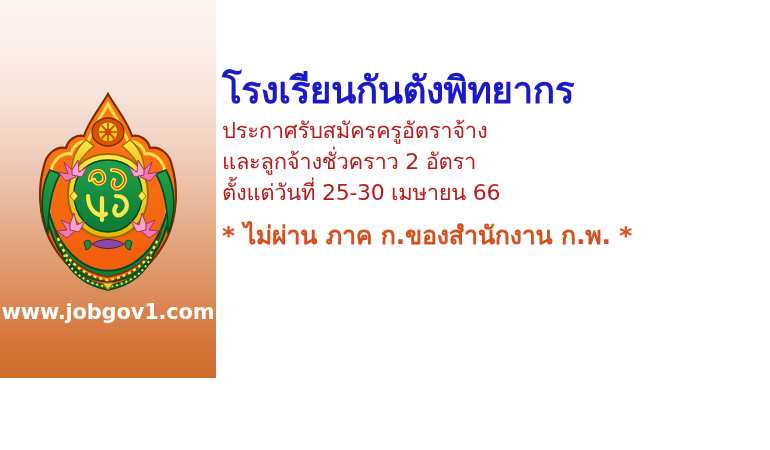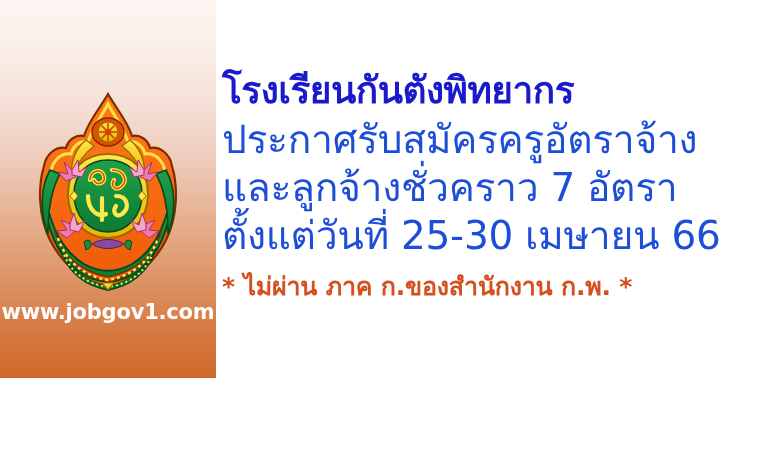--- a/index.html
+++ b/index.html
@@ -82,22 +82,22 @@
     line-height: 1.0;
   }
   #school-name {
     color: #1a1acc;
     font-size: 37px;
     font-weight: bold;
     letter-spacing: -0.5px;
     margin-bottom: 11px;
   }
   .body-line {
-    color: #1d4ed8;
-    font-size: 39px;
+    color: #b91c1c;
+    font-size: 22px;
     font-weight: normal;
     letter-spacing: -0.3px;
     margin-bottom: 9px;
   }
   #note-line {
     color: #d4501e;
     font-size: 25px;
     font-weight: bold;
     letter-spacing: -0.2px;
     margin-top: 19px;
@@ -238,21 +238,21 @@
     <div id="site-url">www.jobgov1.com</div>
   </div>
 
   <div id="content">
     <div id="headline-block">
 
       <span class="line" id="school-name">โรงเรียนกันตังพิทยากร</span>
 
       <span class="line body-line">ประกาศรับสมัครครูอัตราจ้าง</span>
 
-      <span class="line body-line">และลูกจ้างชั่วคราว 7 อัตรา</span>
+      <span class="line body-line">และลูกจ้างชั่วคราว 2 อัตรา</span>
 
       <span class="line body-line">ตั้งแต่วันที่ 25-30 เมษายน 66</span>
 
       <span class="line" id="note-line">* ไม่ผ่าน ภาค ก.ของสำนักงาน ก.พ. *</span>
 
     </div>
   </div>
 
 </div>
 

